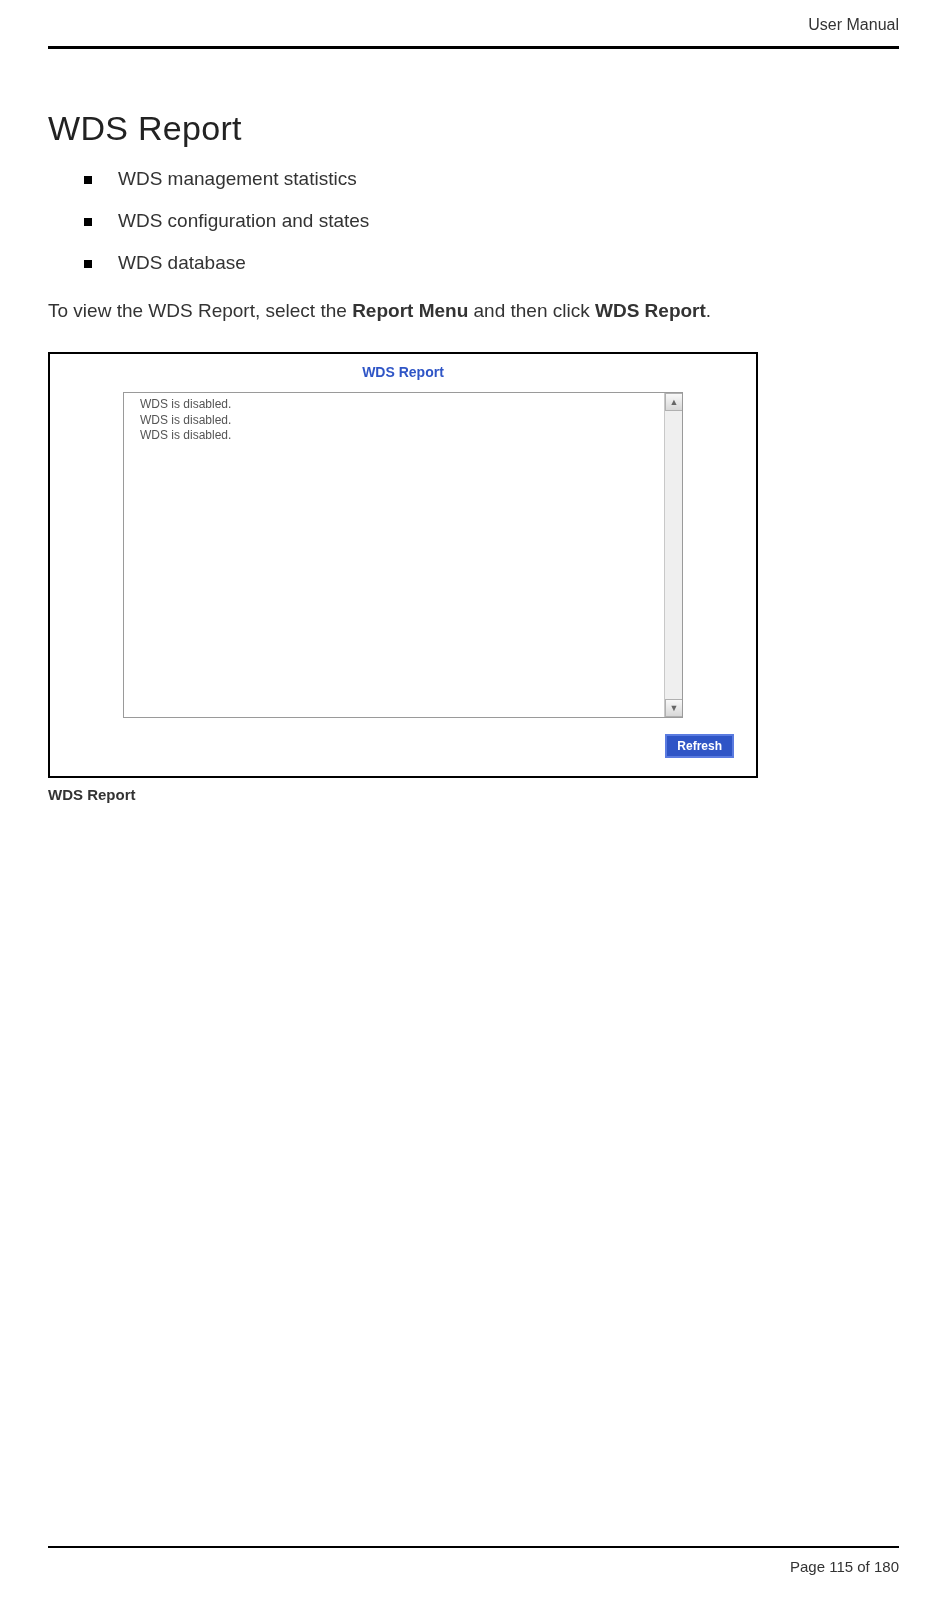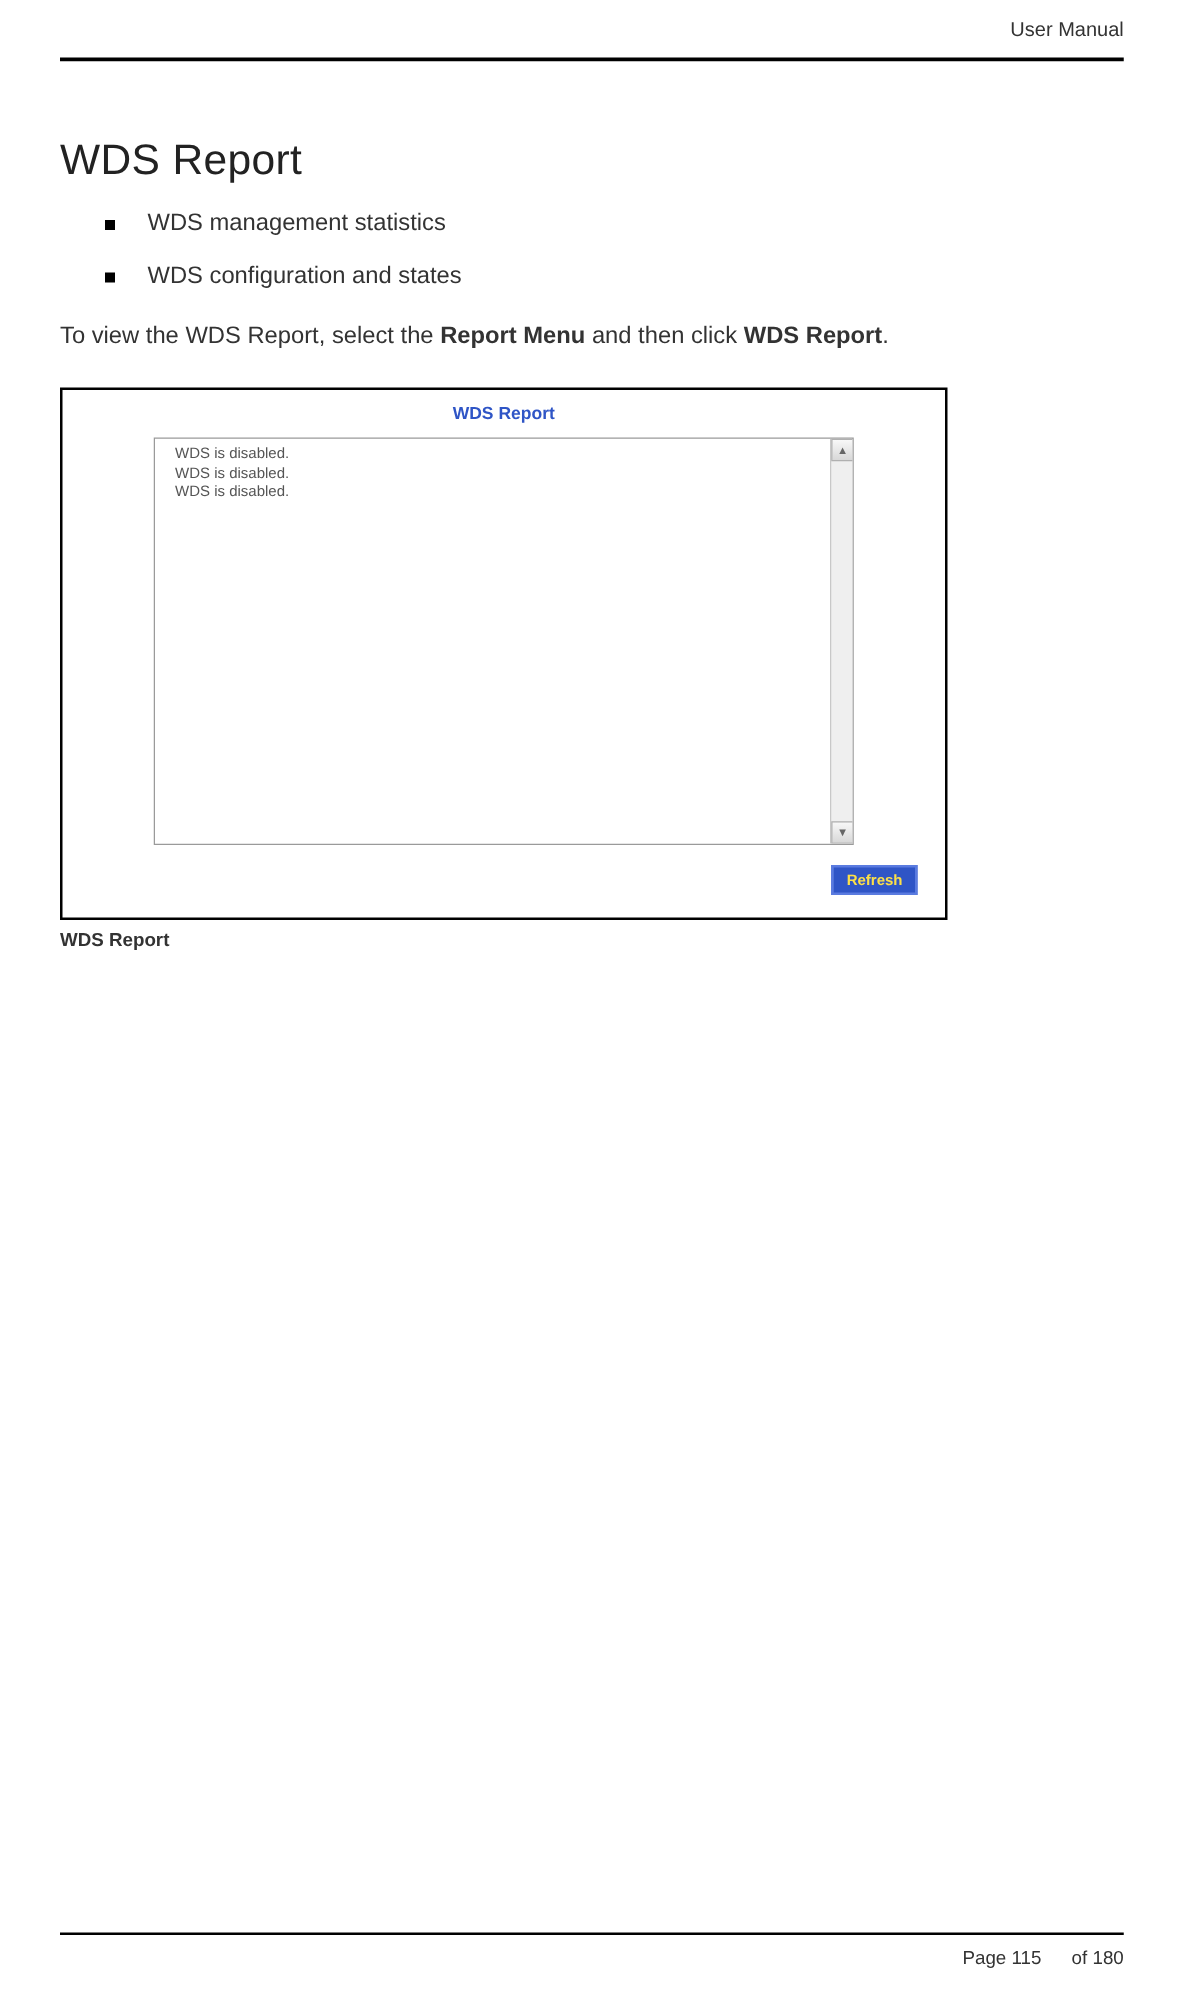--- a/index.html
+++ b/index.html
@@ -120,21 +120,21 @@
     font-size: 9px;
     color: #666;
   }
   .button-row {
     display: flex;
     justify-content: flex-end;
     padding: 0 22px 18px 0;
   }
   .refresh-btn {
     background: #2f55c6;
-    color: #fde047;
+    color: #ffffff;
     border: 2px solid #5a7be0;
     font-family: Verdana, Arial, sans-serif;
     font-size: 12px;
     font-weight: bold;
     padding: 3px 10px;
     cursor: pointer;
   }
   .caption {
     font-size: 15px;
     font-weight: 700;
@@ -145,35 +145,36 @@
     position: absolute;
     left: 48px;
     right: 48px;
     bottom: 26px;
     border-top: 2px solid #000;
     padding-top: 10px;
     text-align: right;
     font-size: 15px;
     color: #333;
   }
-  .footer .page-cur { margin-right: 20px; }
+  .footer .page-cur { margin-right: 0; }
 </style>
 </head>
 <body>
 
 <div class="page">
 
   <div class="top-header">User Manual</div>
 
   <h1 class="section-title">WDS Report</h1>
 
 
   <ul class="bullets">
     <li>WDS management statistics</li>
     <li>WDS configuration and states</li>
+    <li>WDS database</li>
   </ul>
 
   <p class="instruction">
     <span>To view the WDS Report, select the </span><span class="bold">Report Menu</span><span> and then click </span><span class="bold">WDS Report</span><span>.</span>
   </p>
 
   <div class="screenshot-frame">
     <div class="panel-title">WDS Report</div>
 
     <div class="textarea-wrap">

